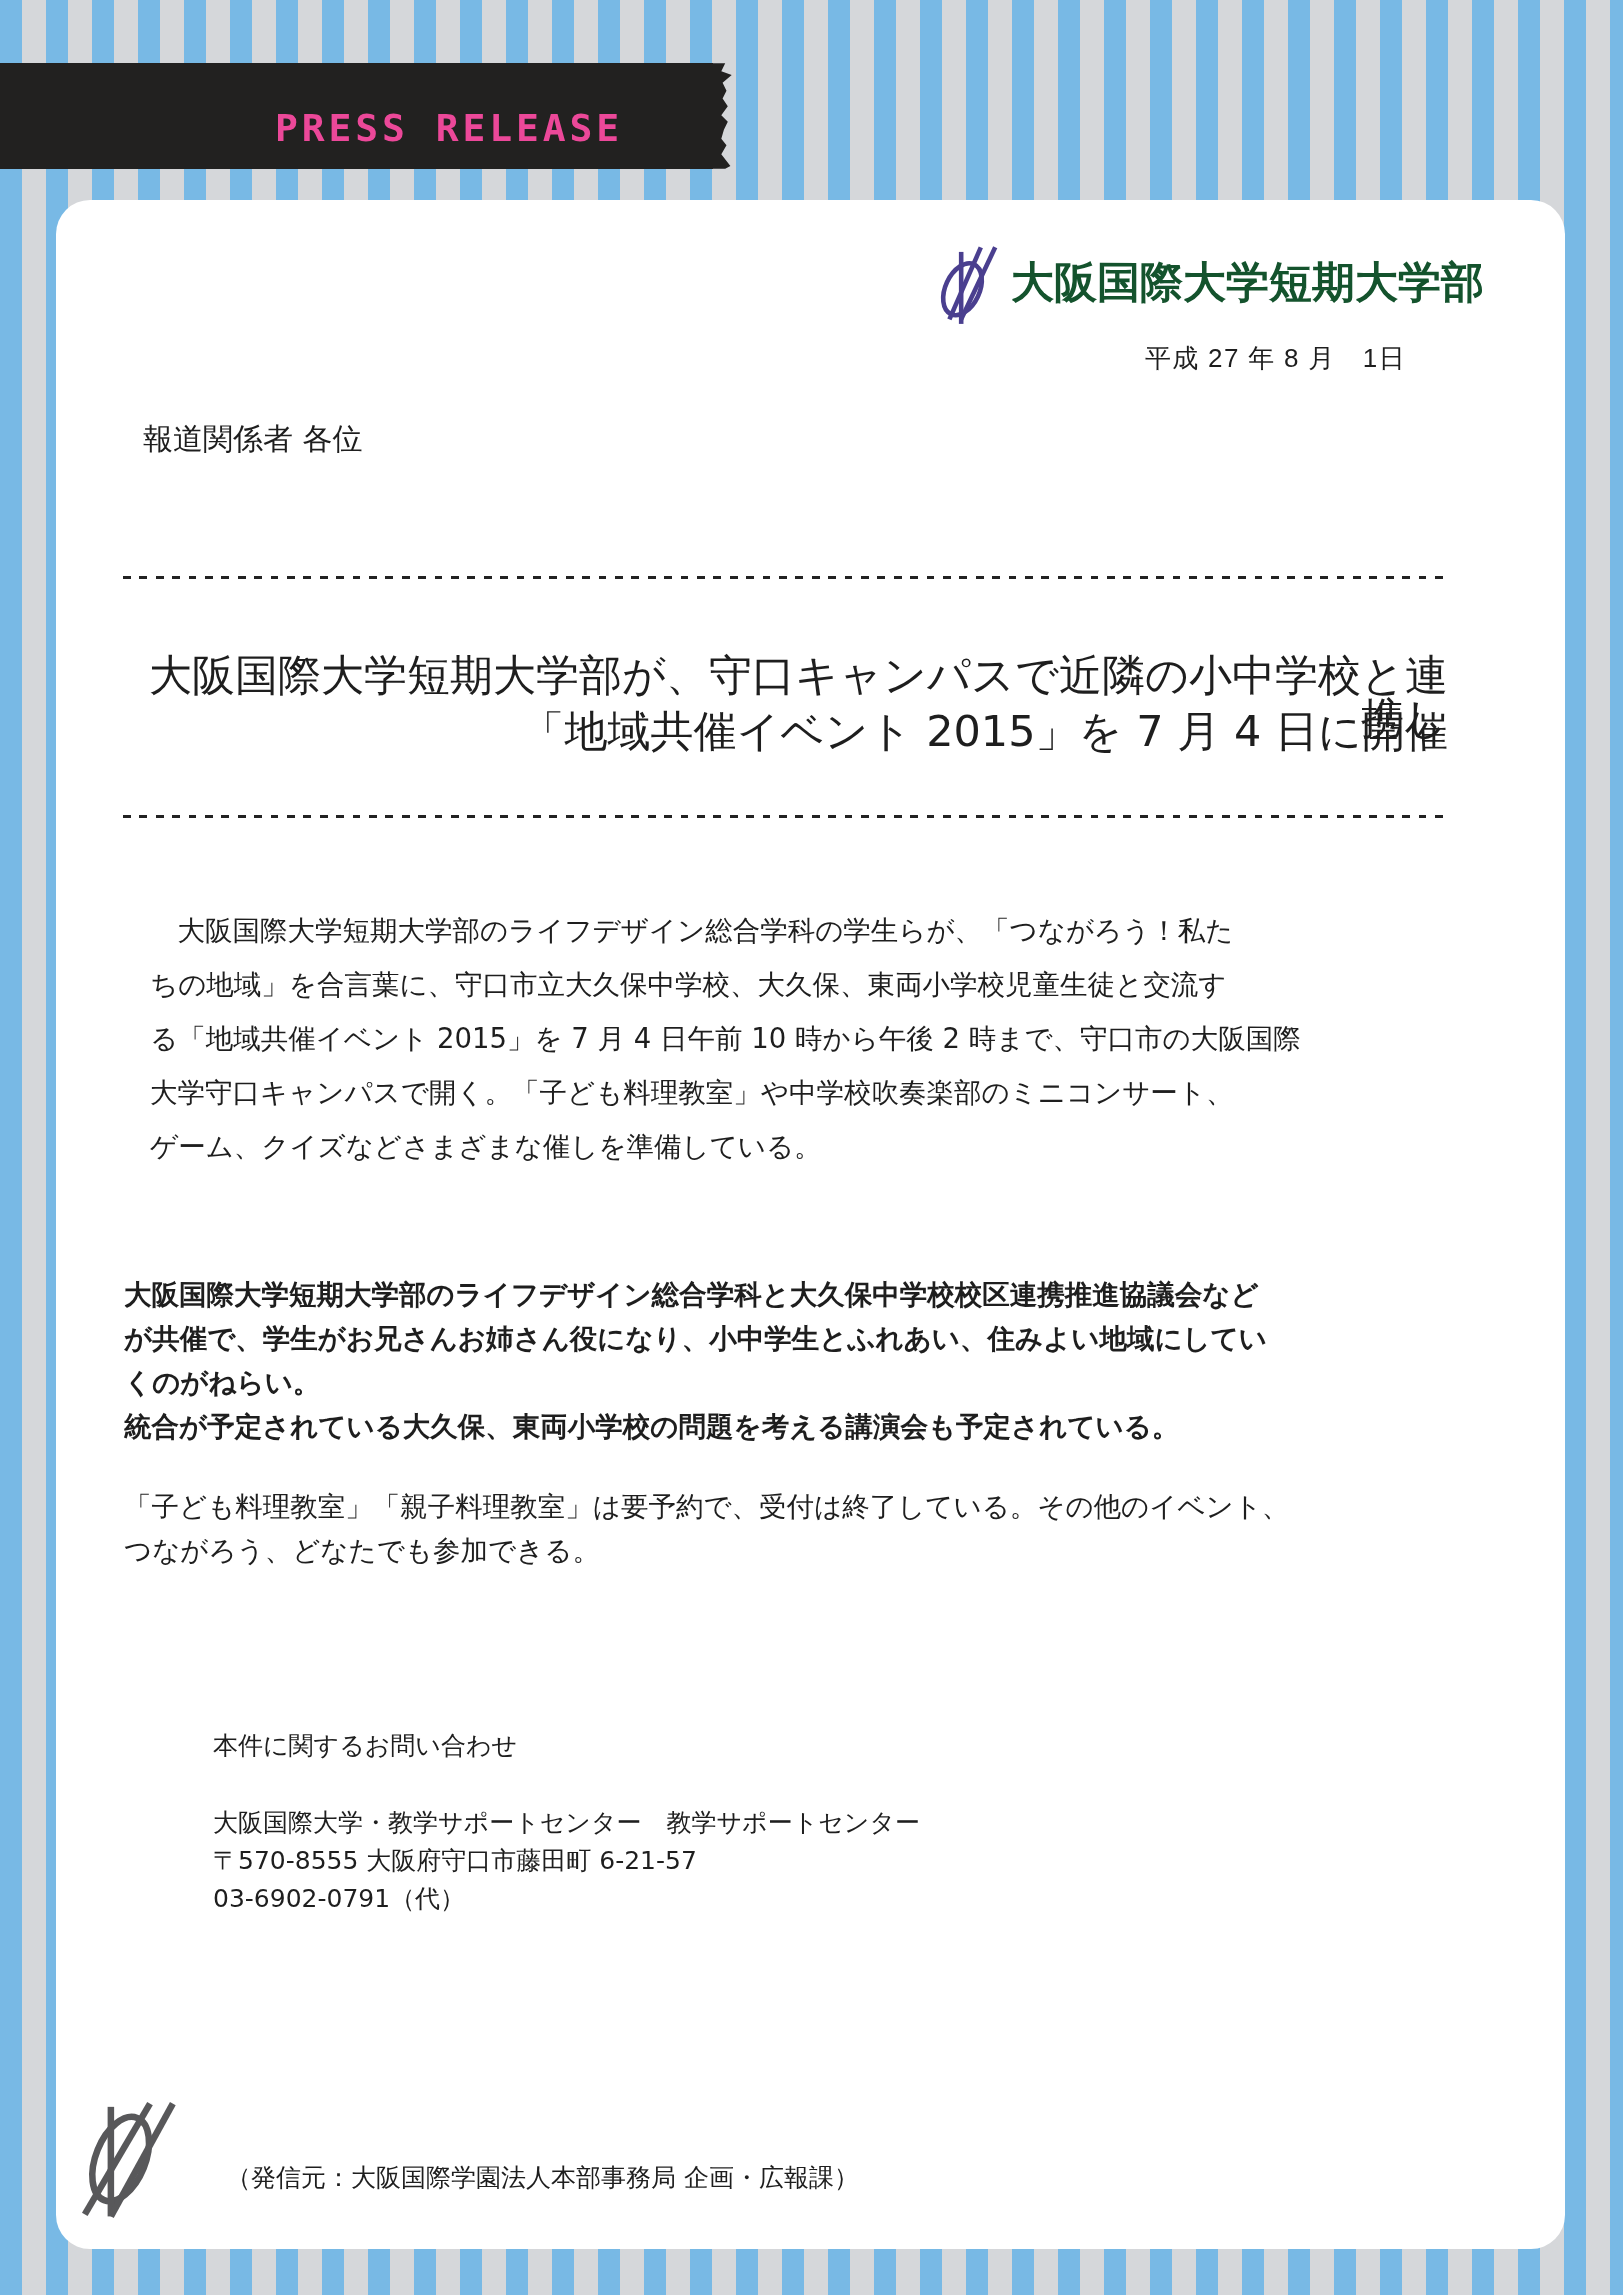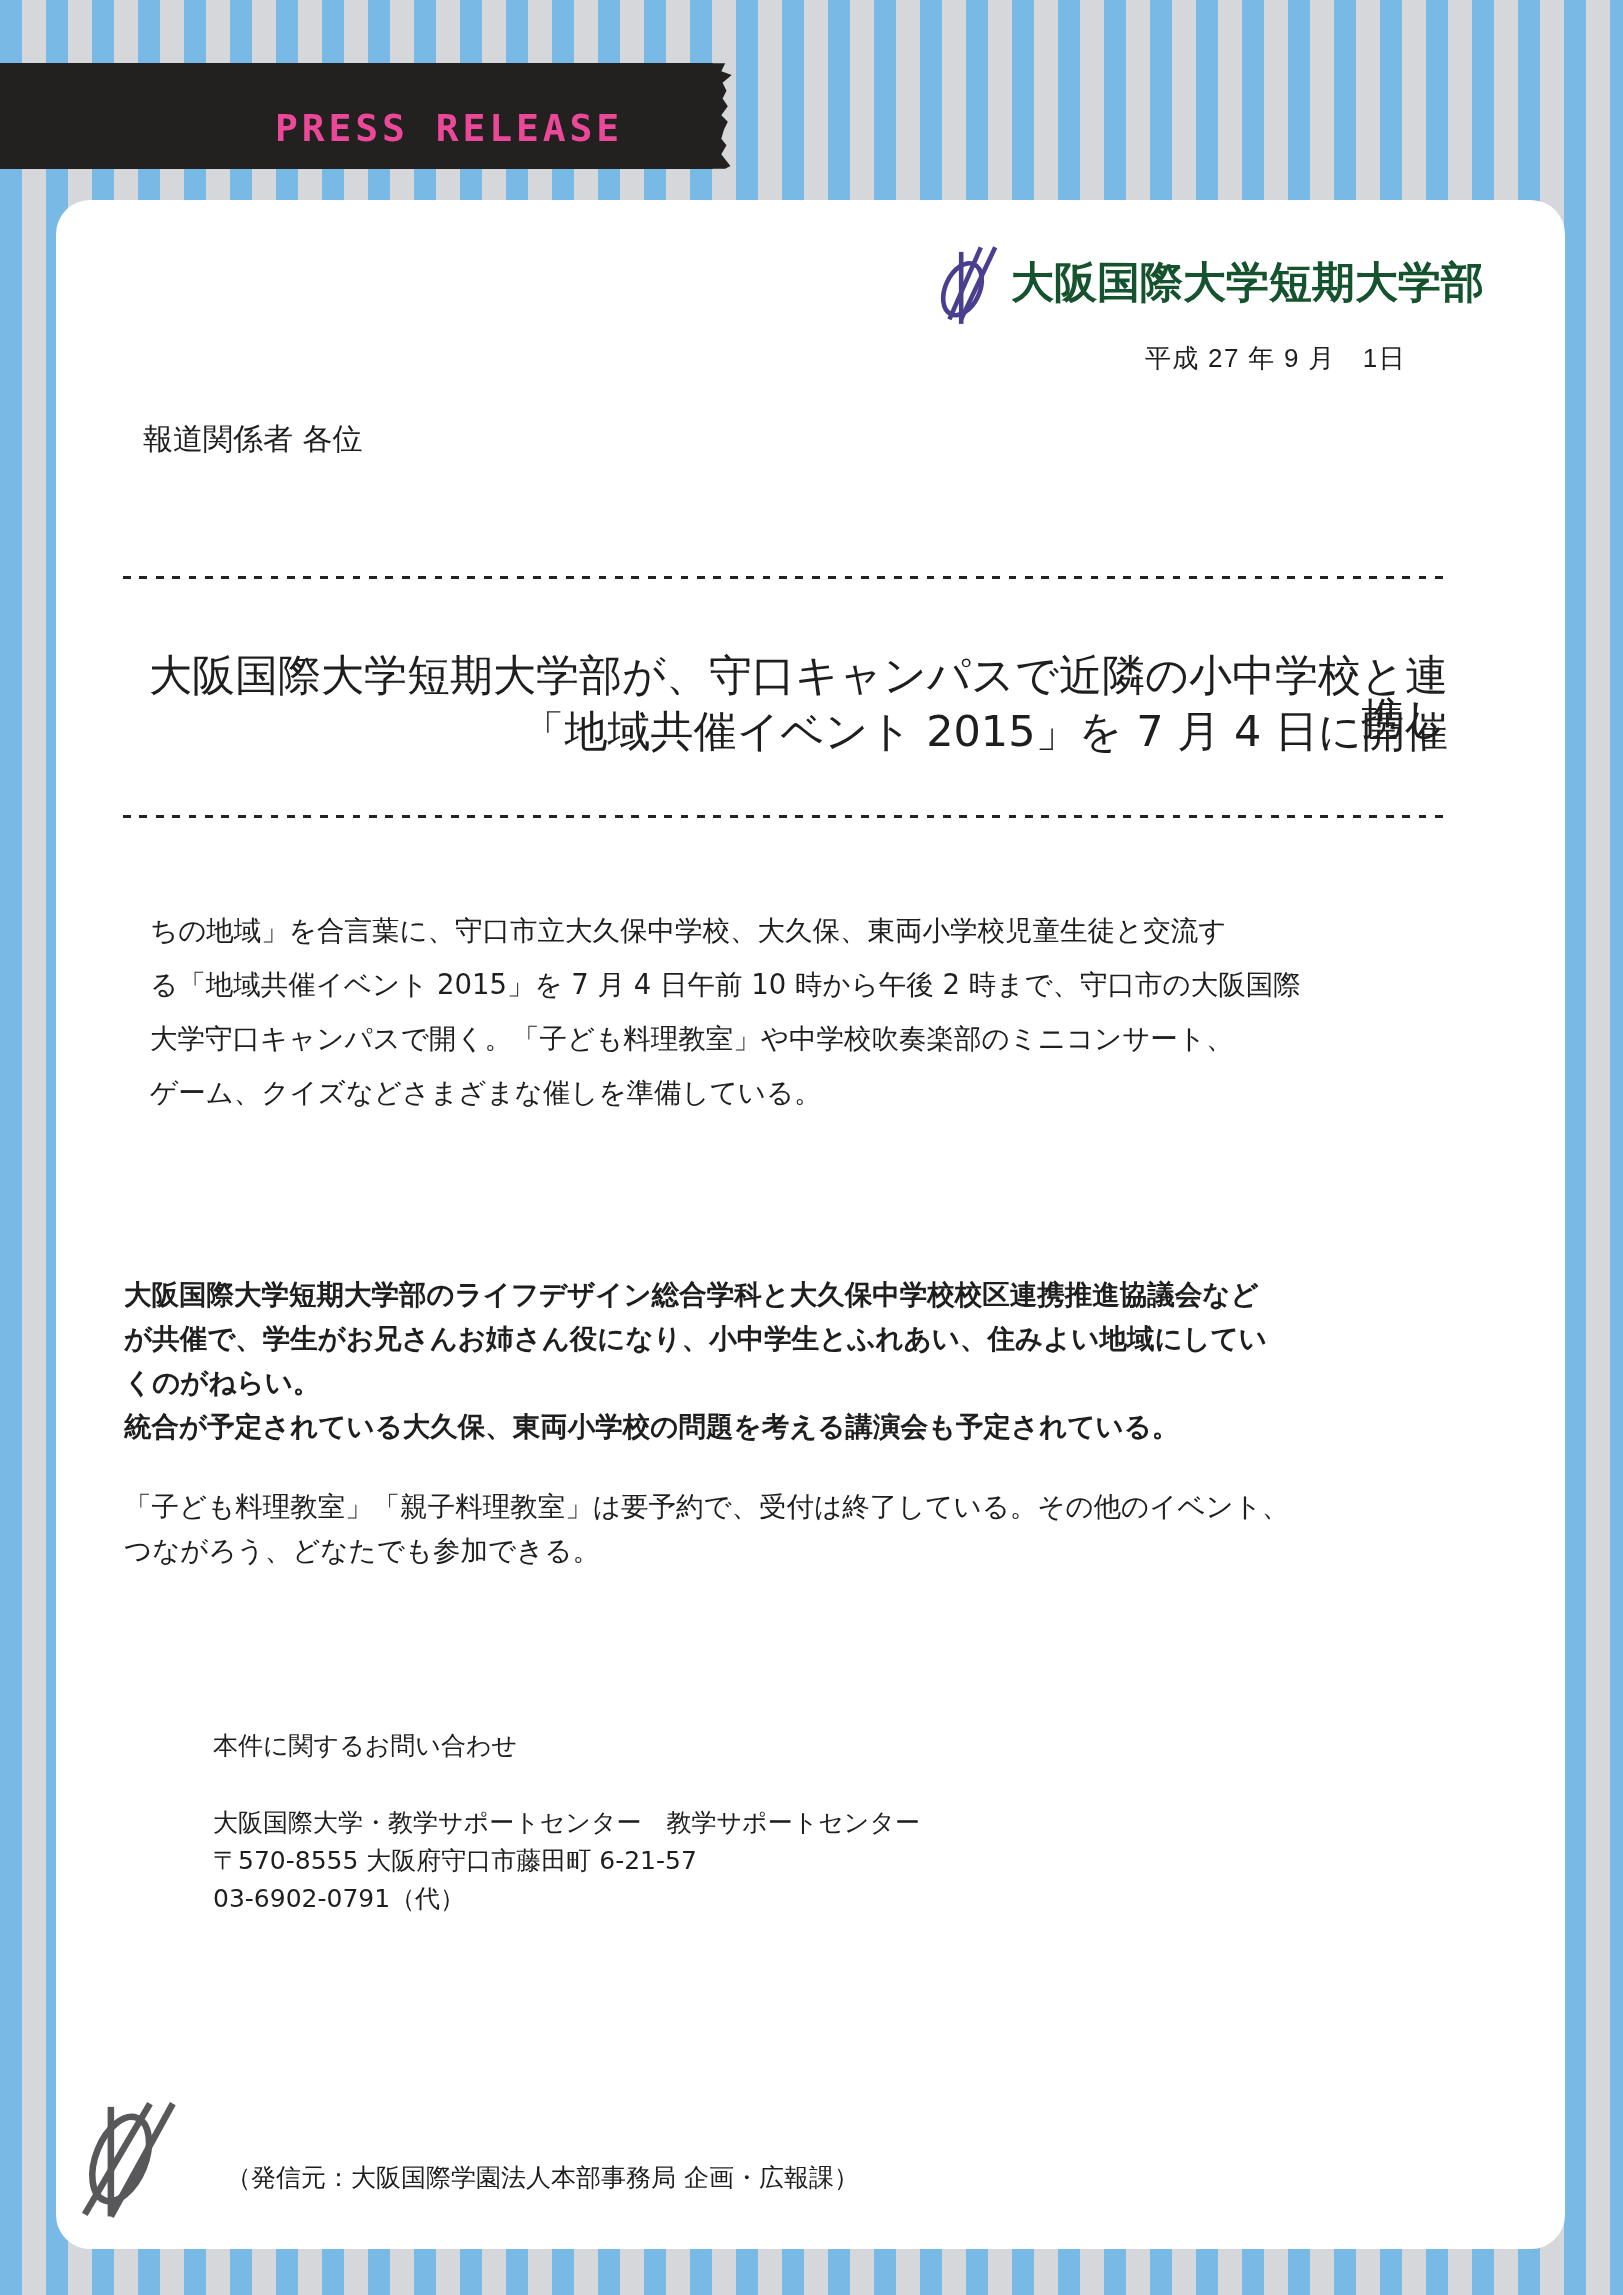--- a/index.html
+++ b/index.html
@@ -80,30 +80,31 @@
   <svg width="72" height="82" viewBox="0 0 110 125">
     <g fill="none" stroke="#4a3f8f" stroke-width="7">
       <ellipse cx="42" cy="72" rx="26" ry="42" transform="rotate(25 42 72)"></ellipse>
       <line x1="40" y1="15" x2="40" y2="125"></line>
       <line x1="70" y1="8" x2="22" y2="118"></line>
       <line x1="92" y1="8" x2="40" y2="118"></line>
     </g>
   </svg>
   <span class="logo-text">大阪国際大学短期大学部</span>
 </div>
-<div class="date">平成 27 年 9 月　1日</div>
+<div class="date">平成 27 年 8 月　1日</div>
 
 <div class="recipient">報道関係者  各位</div>
 
 <div class="dashed" style="top:576px;"></div>
 <div class="headline" style="top:654px;">大阪国際大学短期大学部が、守口キャンパスで近隣の小中学校と連携し</div>
 <div class="headline" style="top:710px;">「地域共催イベント 2015」を 7 月 4 日に開催</div>
 <div class="dashed" style="top:815px;"></div>
 
 <div class="body-para" style="top:903px;">
+  <p>　大阪国際大学短期大学部のライフデザイン総合学科の学生らが、「つながろう！私た</p>
   <p>ちの地域」を合言葉に、守口市立大久保中学校、大久保、東両小学校児童生徒と交流す</p>
   <p>る「地域共催イベント 2015」を 7 月 4 日午前 10 時から午後 2 時まで、守口市の大阪国際</p>
   <p>大学守口キャンパスで開く。「子ども料理教室」や中学校吹奏楽部のミニコンサート、</p>
   <p>ゲーム、クイズなどさまざまな催しを準備している。</p>
 </div>
 
 <div class="para2" style="top:1272px;font-weight:bold;">
   <p>大阪国際大学短期大学部のライフデザイン総合学科と大久保中学校校区連携推進協議会など</p>
   <p>が共催で、学生がお兄さんお姉さん役になり、小中学生とふれあい、住みよい地域にしてい</p>
   <p>くのがねらい。</p>

